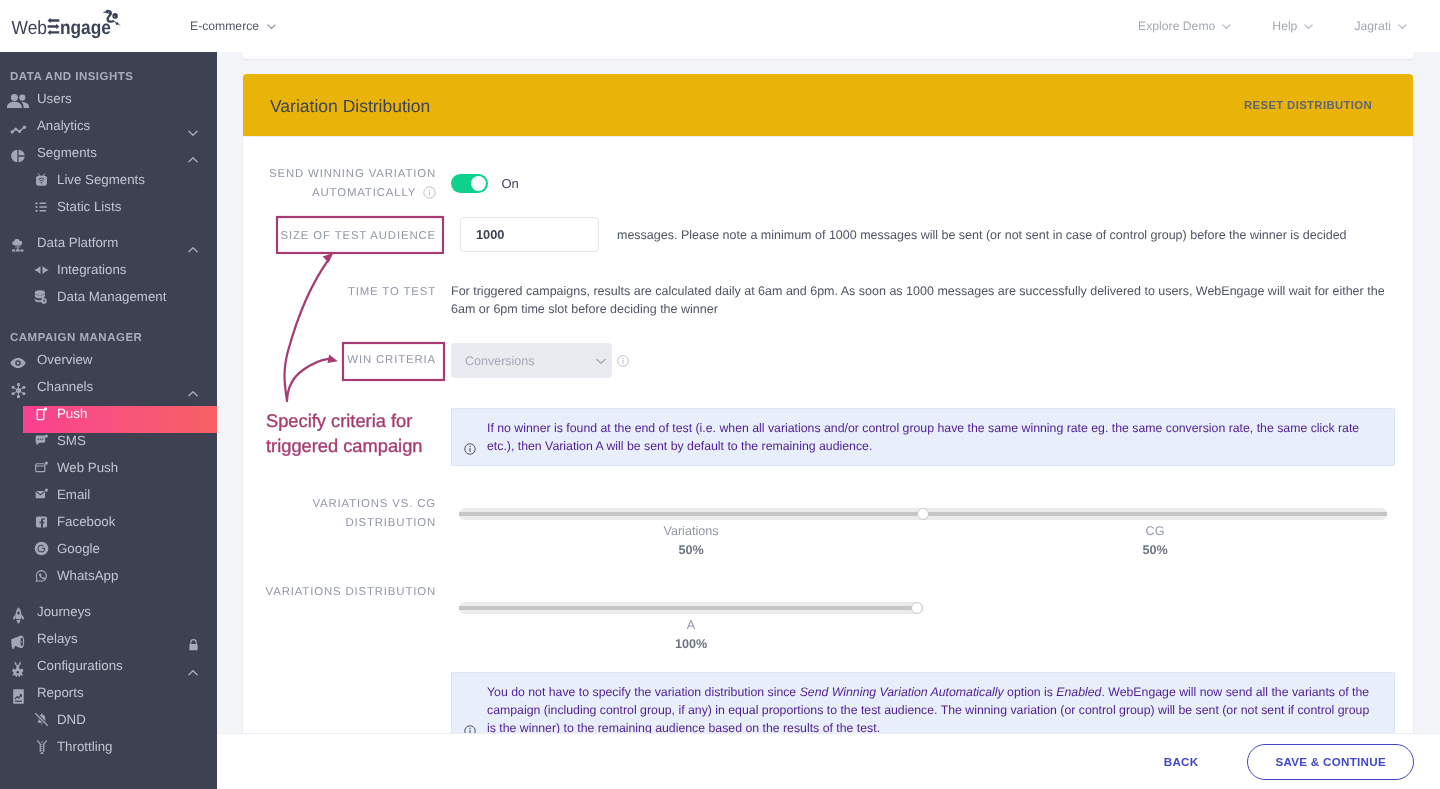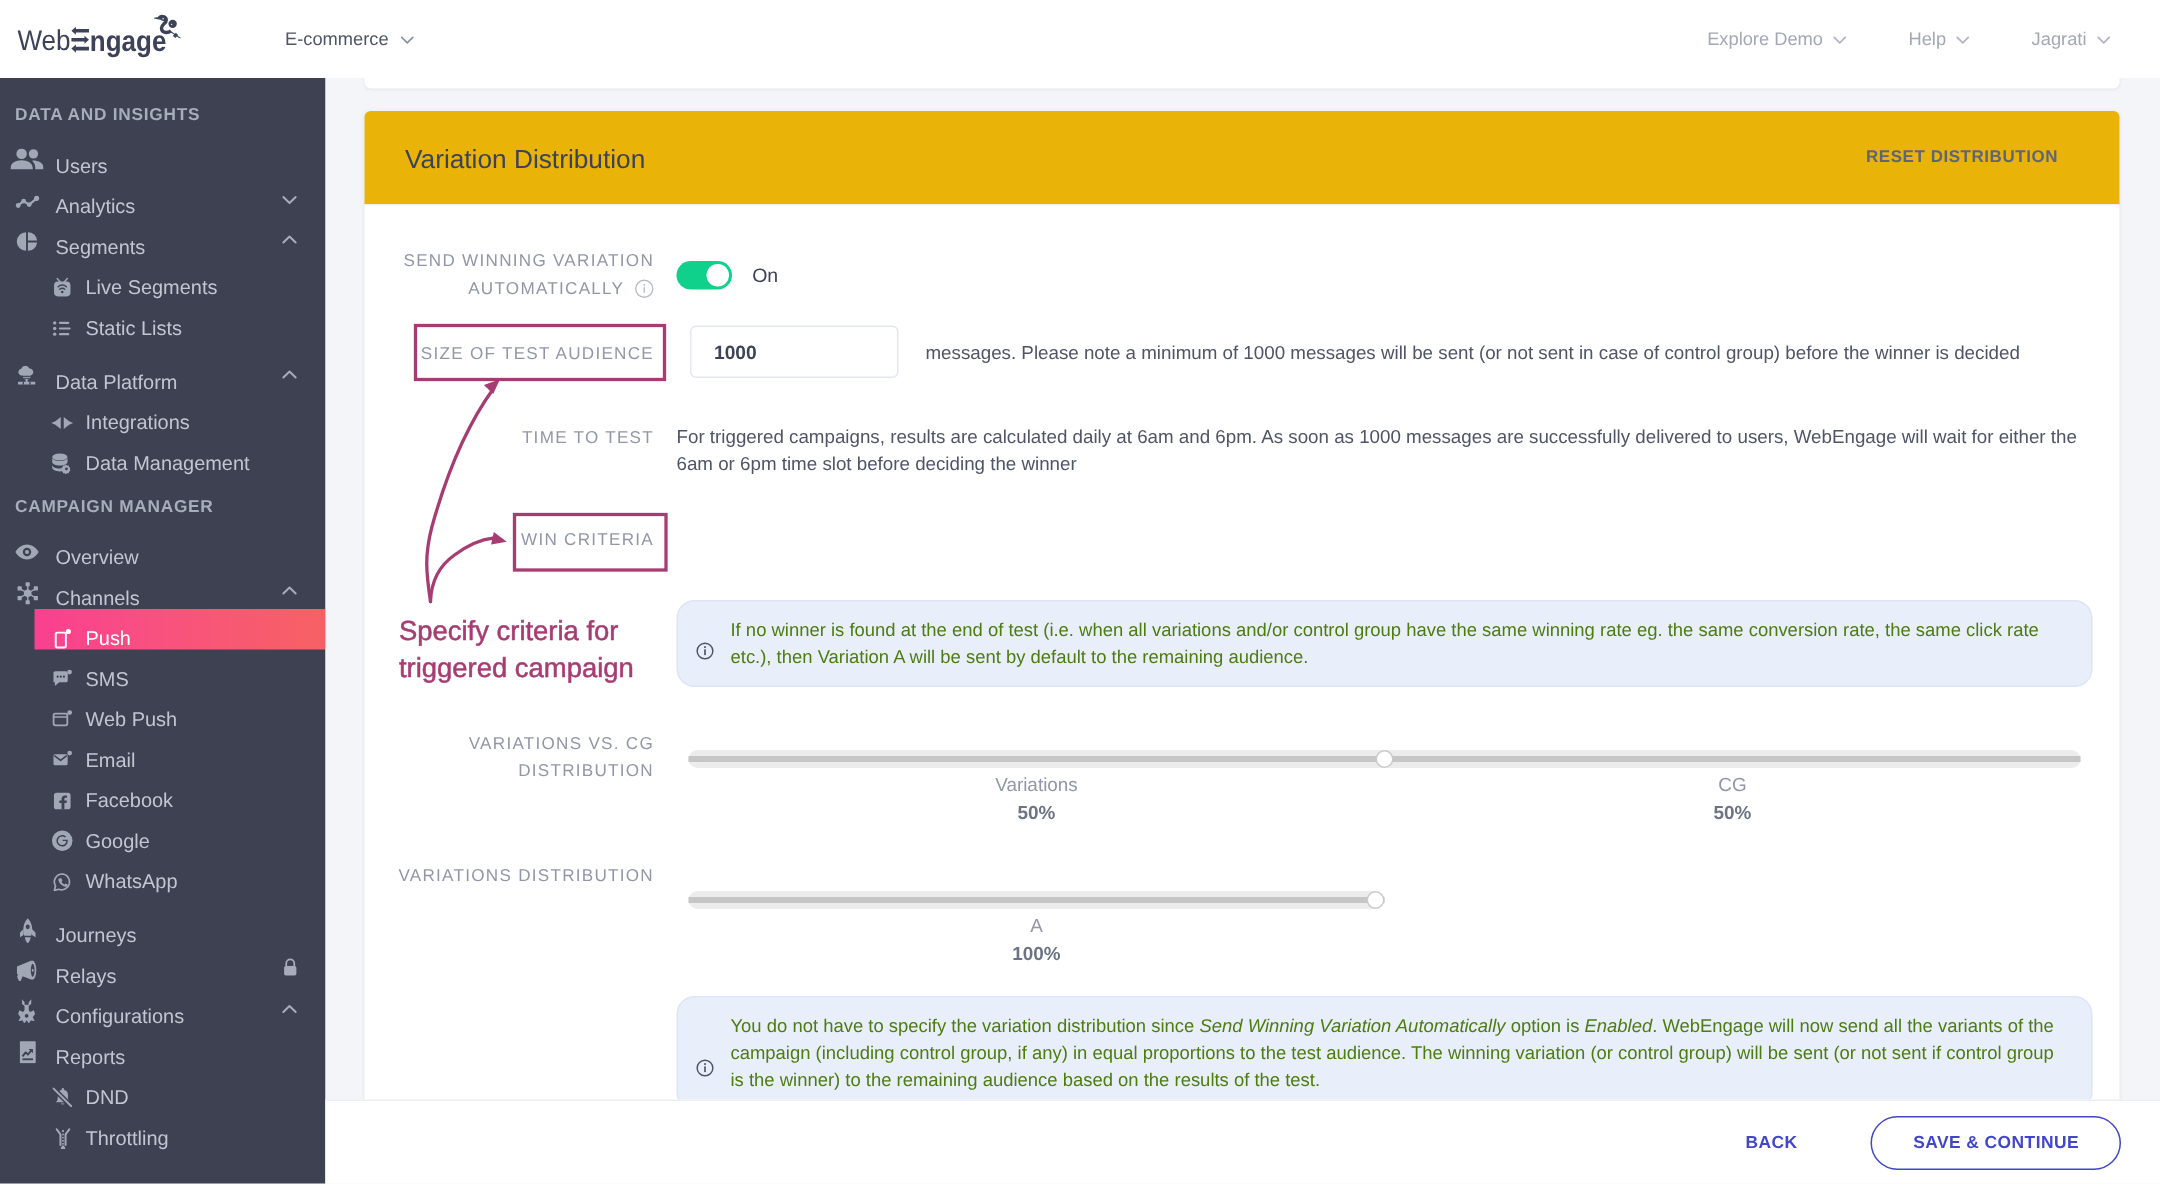--- a/index.html
+++ b/index.html
@@ -10,21 +10,21 @@
   .topbar{position:absolute;left:0;top:0;width:1440px;height:52px;background:#fff;z-index:30}
   .logo{position:absolute;left:0px;top:0px;width:128px;height:45px}
   .ws{position:absolute;left:190px;top:19px;font-size:12.2px;color:#505668;display:flex;align-items:center;gap:7px}
   .topright{position:absolute;right:32px;top:19px;display:flex;gap:40px;align-items:center}
   .tr-item{font-size:12.2px;color:#a3a8b6;display:flex;align-items:center;gap:6px;white-space:nowrap}
   .chev{width:11px;height:11px;display:inline-block}
 
   
   .sidebar{position:absolute;left:0;top:52px;width:217px;height:737px;background:#3d4152;overflow:hidden;padding-top:12px}
   .sec{color:#a8adbb;font-size:11.5px;font-weight:bold;letter-spacing:.5px;padding-left:10px;height:27px;line-height:27px}
-  .nav{height:27px;display:flex;align-items:flex-end;position:relative;cursor:pointer}
+  .nav{height:27px;display:flex;align-items:flex-start;position:relative;cursor:pointer}
   .nav .ic{width:22px;height:22px;margin-left:7px;display:flex;align-items:center;justify-content:center;flex:0 0 auto}
   .nav .tx{margin-left:8px;font-size:13.3px;color:#c2c6d2;white-space:nowrap}
   .nav.sub .ic{margin-left:34px;width:15px;height:15px}
   .nav.sub .tx{margin-left:8px;font-size:13.3px}
   .nav .caret{position:absolute;right:18px;top:50%;transform:translateY(-50%);width:12px;height:12px}
   .nav .lock{position:absolute;right:18px;top:50%;transform:translateY(-50%);width:11px;height:13px}
   .nav.active{background:linear-gradient(90deg,#fa3f90 0%,#f8527e 45%,#f76163 100%);margin-left:23px;width:194px}
   .nav.active .ic{margin-left:11px}
   .nav.active .tx{color:#fff}
   .gap{height:9px}
@@ -46,21 +46,21 @@
   .toggle{width:37px;height:19px;border-radius:10px;background:#0fd18b;position:relative;display:inline-block;vertical-align:middle;cursor:pointer}
   .toggle .knob{position:absolute;right:2px;top:2px;width:15px;height:15px;border-radius:50%;background:#fff}
   .on-lbl{font-size:13px;color:#3c4257;margin-left:9px;vertical-align:middle}
 
   .num-input{width:139px;height:35px;border:1px solid #e4e7ee;border-radius:4px;font-size:12.8px;color:#3c4257;padding:0 15px;font-family:inherit;outline:none}
   .hint{font-size:12.5px;color:#4f5567;line-height:18px}
 
   .sel{width:161px;height:35px;background:#e9ebf0;border-radius:4px;display:flex;align-items:center;padding:0 5px 0 14px;color:#a4a9b8;font-size:12.5px;justify-content:space-between;cursor:not-allowed;font-size:12.5px}
   .info-i{width:13px;height:13px;display:inline-block;vertical-align:middle}
 
-  .notice{background:#e9eefb;border:1px solid #dde4f6;border-radius:12px;padding:10px 14px 10px 12px;display:flex;gap:11px;align-items:center;font-size:12.3px;color:#4d7c0f;line-height:18px}
+  .notice{background:#e9eefb;border:1px solid #dde4f6;border-radius:1px;padding:10px 14px 10px 12px;display:flex;gap:11px;align-items:flex-end;font-size:12.3px;color:#4c1d95;line-height:18px}
 
   .slider-wrap{position:relative;height:12px}
   .track{position:absolute;left:0;top:0;height:12px;border-radius:6px;background:#ececec}
   .track:after{content:"";position:absolute;left:0;right:0;top:4px;height:4px;background:#c6c6c6}
   .thumb{position:absolute;width:12px;height:12px;border-radius:50%;background:#fff;border:1px solid #c9c9c9;top:0;box-sizing:border-box}
   .tick{position:absolute;text-align:center;font-size:12.6px;color:#9197a8;top:16px}
   .tick b{display:block;margin-top:5px;color:#6c7384;font-size:12.6px}
 
   
   .footer{position:absolute;left:217px;bottom:0;width:1223px;height:56px;background:#fff;border-top:1px solid #eceef3;display:flex;align-items:center;justify-content:flex-end;padding-right:26px;gap:35px;z-index:20}
@@ -448,20 +448,33 @@
 
       <div class="row" style="margin-top:30px">
         <div class="lbl" style="padding-top:1px">TIME TO TEST</div>
         <div class="fld">
           <div class="hint" style="max-width:938px">For triggered campaigns, results are calculated daily at 6am and 6pm. As soon as 1000 messages are successfully delivered to users, WebEngage will wait for either the 6am or 6pm time slot before deciding the winner</div>
         </div>
       </div>
 
       <div class="row" style="margin-top:25px">
         <div class="lbl" style="padding-top:8px">WIN CRITERIA</div>
+        <div class="fld" style="display:flex;align-items:center;gap:5px">
+          <div class="sel">
+            <span>Conversions</span>
+            <svg viewBox="0 0 12 12" width="12" height="12">
+                <path d="M1.9 4.4 L6 8.2 L10.1 4.4" fill="none" stroke="#a4a9b8" stroke-width="1.3" stroke-linecap="round" stroke-linejoin="round"></path>
+              </svg>
+          </div>
+          <svg class="info-i" style="width:12px;height:12px" viewBox="0 0 14 14">
+              <circle cx="7" cy="7" r="6.2" fill="none" stroke="#b6bbc7" stroke-width="1.05"></circle>
+              <rect x="6.4" y="5.8" width="1.2" height="4.3" fill="#b6bbc7"></rect>
+              <rect x="6.4" y="3.4" width="1.2" height="1.4" fill="#b6bbc7"></rect>
+            </svg>
+        </div>
       </div>
 
       <div class="row" style="margin-top:30px">
         <div class="lbl"></div>
         <div class="fld">
           <div class="notice" style="width:944px">
             <svg width="12" height="12" viewBox="0 0 14 14" style="flex:0 0 auto;margin-top:11px">
                 <circle cx="7" cy="7" r="6.1" fill="none" stroke="#4e5569" stroke-width="1.15"></circle>
                 <rect x="6.35" y="5.7" width="1.3" height="4.5" fill="#4e5569"></rect>
                 <rect x="6.35" y="3.2" width="1.3" height="1.5" fill="#4e5569"></rect>

